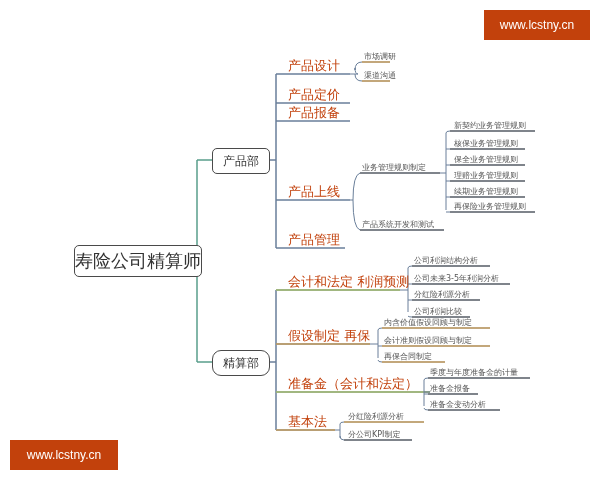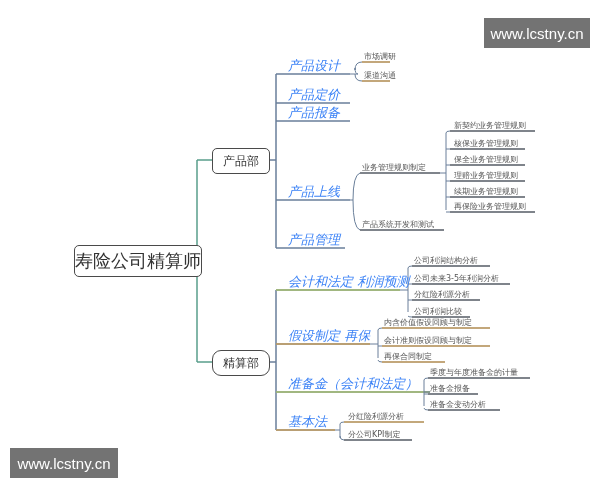--- a/index.html
+++ b/index.html
@@ -1,22 +1,22 @@
 <!DOCTYPE html>
 <html><head>
 <meta charset="utf-8">
 <style>
   html, body { margin:0; padding:0; }
   body { width:600px; height:480px; background:#ffffff; position:relative; overflow:hidden;
          font-family:"DejaVu Sans", sans-serif; color:#333; }
-  .wm { position:absolute; background:#737373; color:#fff; font-family:"Liberation Sans", sans-serif;
-        font-size:15px; display:flex; align-items:center; justify-content:center;margin-top:8px; }
+  .wm { position:absolute; background:#c2410c; color:#fff; font-family:"Liberation Sans", sans-serif;
+        font-size:12px; display:flex; align-items:center; justify-content:center; }
   .box { position:absolute; border:1.5px solid #4a4a4a; border-radius:5px; background:#fff;
          display:flex; align-items:center; justify-content:center; font-size:12px; color:#333; }
-  .l1 { position:absolute; font-size:13px; color:#3b82f6; white-space:nowrap; line-height:14px;font-style:italic; }
+  .l1 { position:absolute; font-size:13px; color:#c2410c; white-space:nowrap; line-height:14px; }
   .l2 { position:absolute; font-size:8px; color:#555; white-space:nowrap; line-height:10px; }
   svg { position:absolute; left:0; top:0; }
 </style>
 </head>
 <body>
 
 <div class="wm" style="left:484px;top:10px;width:106px;height:30px;">www.lcstny.cn</div>
 <div class="wm" style="left:10px;top:440px;width:108px;height:30px;">www.lcstny.cn</div>
 
 <svg width="600" height="480">

